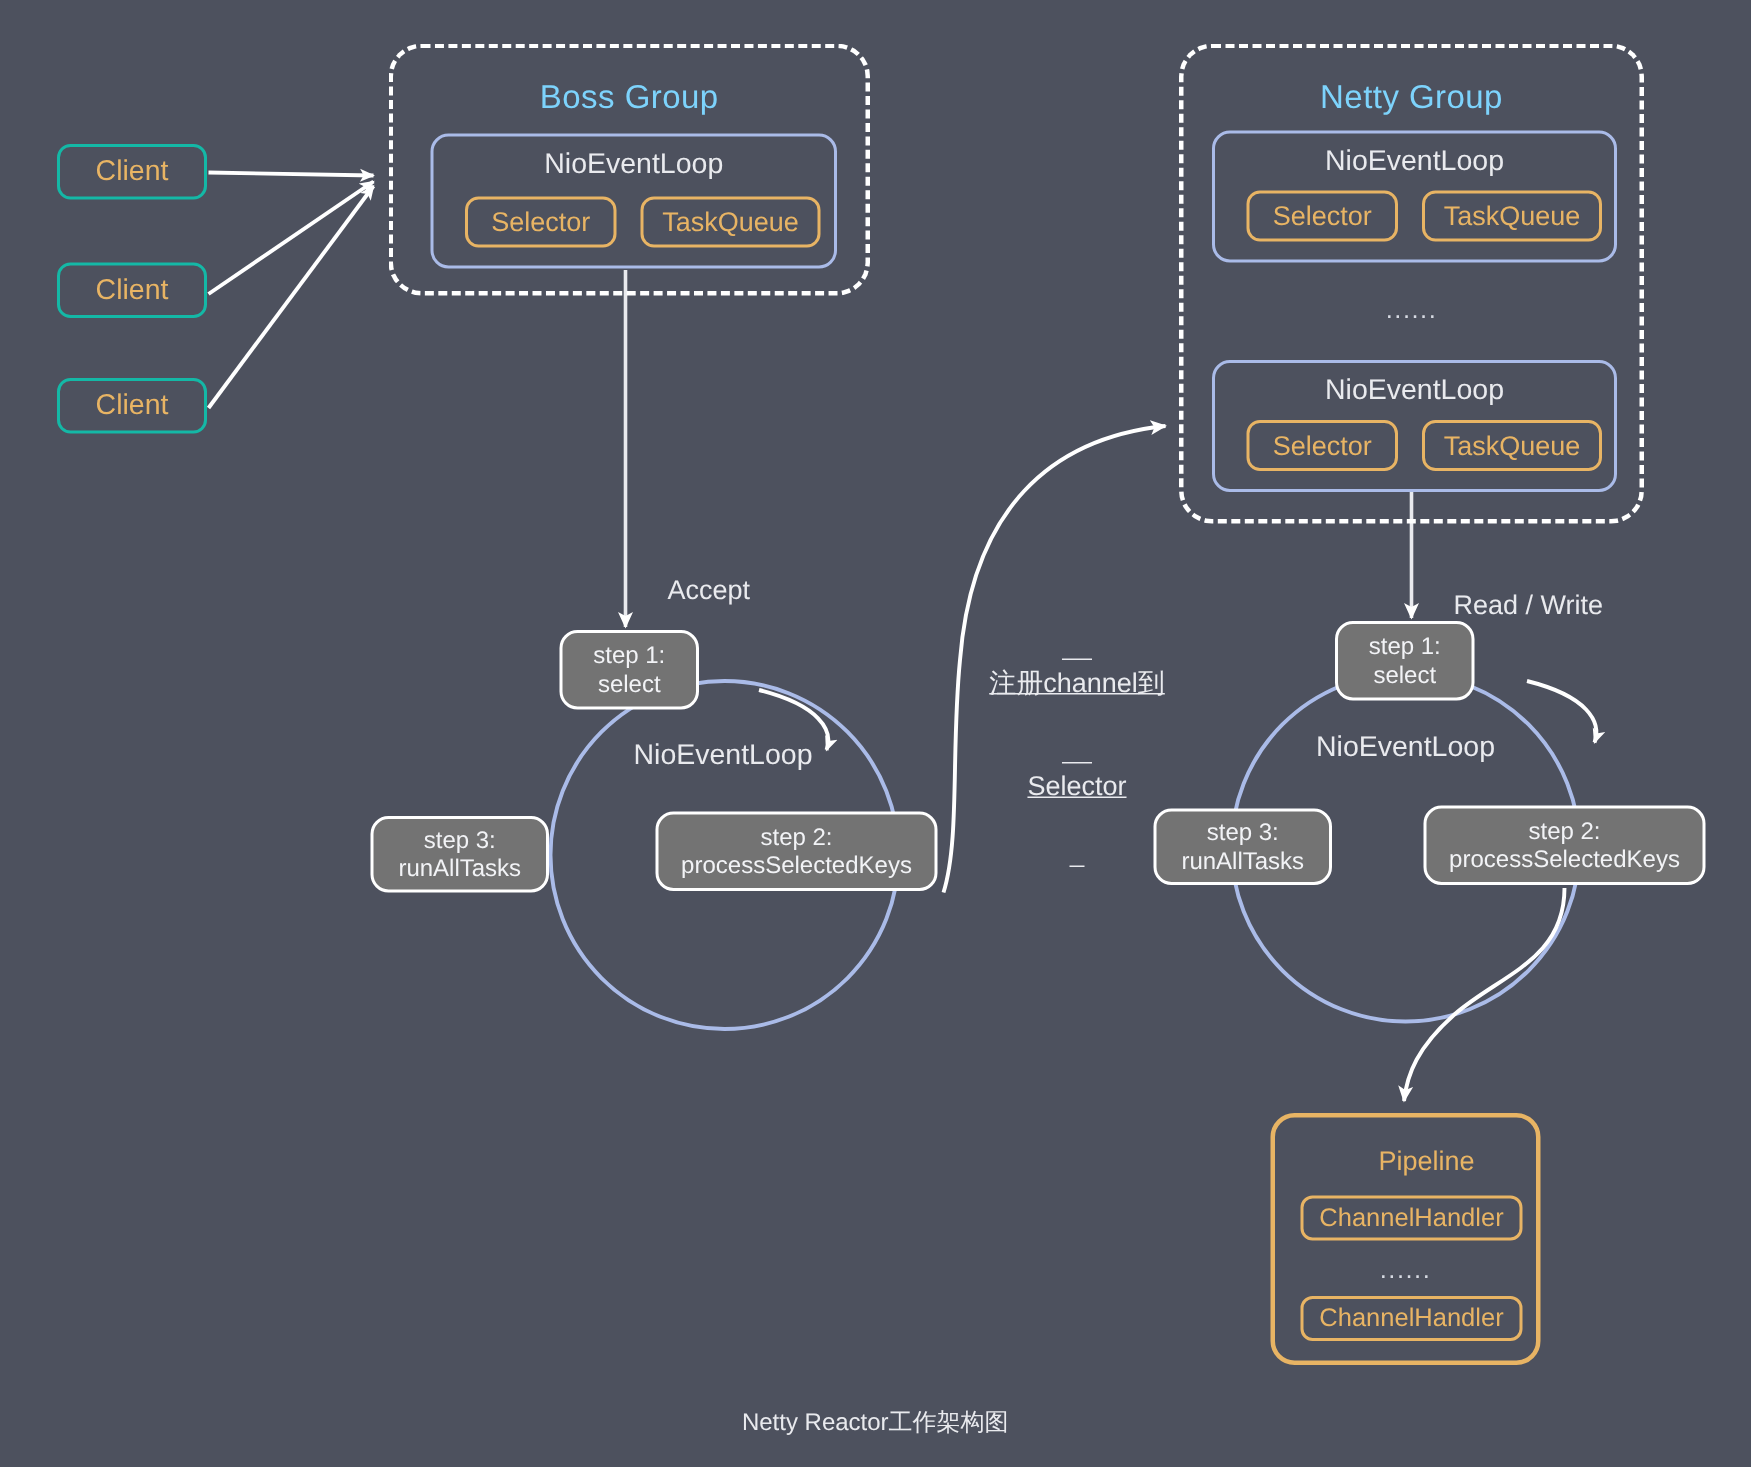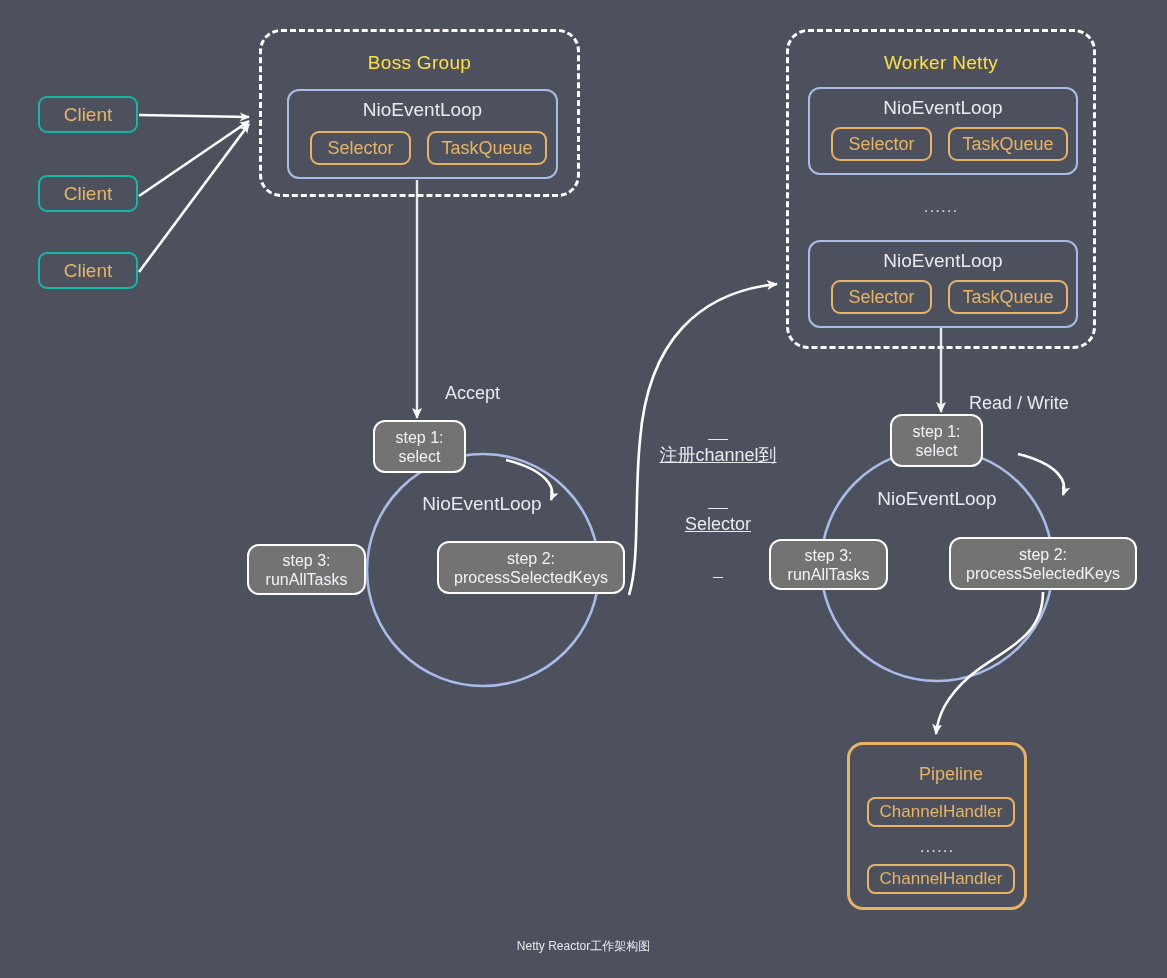--- a/index.html
+++ b/index.html
@@ -30,22 +30,22 @@
   .group-box {
     position: absolute;
     border: 3px dashed #ffffff;
     border-radius: 22px;
     box-sizing: border-box;
   }
   .group-title {
     position: absolute;
     left: 0; right: 0;
     text-align: center;
-    color: #fde047;
-    font-size: 19px;
+    color: #7dd3fc;
+    font-size: 22px;
     letter-spacing: .3px;
   }
   .nel-box {
     position: absolute;
     border: 2px solid #aabbe8;
     border-radius: 12px;
     box-sizing: border-box;
     background: transparent;
   }
   .nel-title {
@@ -143,21 +143,21 @@
     align-items: center;
     justify-content: center;
     white-space: nowrap;
     text-align: center;
   }
   .caption {
     position: absolute;
     left: 0; right: 0;
     text-align: center;
     color: #e9eaee;
-    font-size: 12px;
+    font-size: 16px;
   }
 </style>
 </head>
 <body>
 
 <div id="canvas">
 
   <svg id="wires" viewBox="0 0 1167 978" xmlns="http://www.w3.org/2000/svg">
     <defs>
       <marker id="arw" markerWidth="11" markerHeight="11" refX="9" refY="5" orient="auto" markerUnits="userSpaceOnUse">
@@ -209,21 +209,21 @@
       <div class="pill" style="left:21px; top:40px; width:101px; height:34px;">
         <span>Selector</span>
       </div>
       <div class="pill" style="left:138px; top:40px; width:120px; height:34px;">
         <span>TaskQueue</span>
       </div>
     </div>
   </div>
 
   <div class="group-box" style="left:786px; top:29px; width:310px; height:320px;">
-    <div class="group-title" style="top:20px;">Worker Netty</div>
+    <div class="group-title" style="top:20px;">Netty Group</div>
 
     <div class="nel-box" style="left:19px; top:55px; width:270px; height:88px;">
       <div class="nel-title" style="top:8px;">NioEventLoop</div>
       <div class="pill" style="left:21px; top:38px; width:101px; height:34px;">
         <span>Selector</span>
       </div>
       <div class="pill" style="left:138px; top:38px; width:120px; height:34px;">
         <span>TaskQueue</span>
       </div>
     </div>

